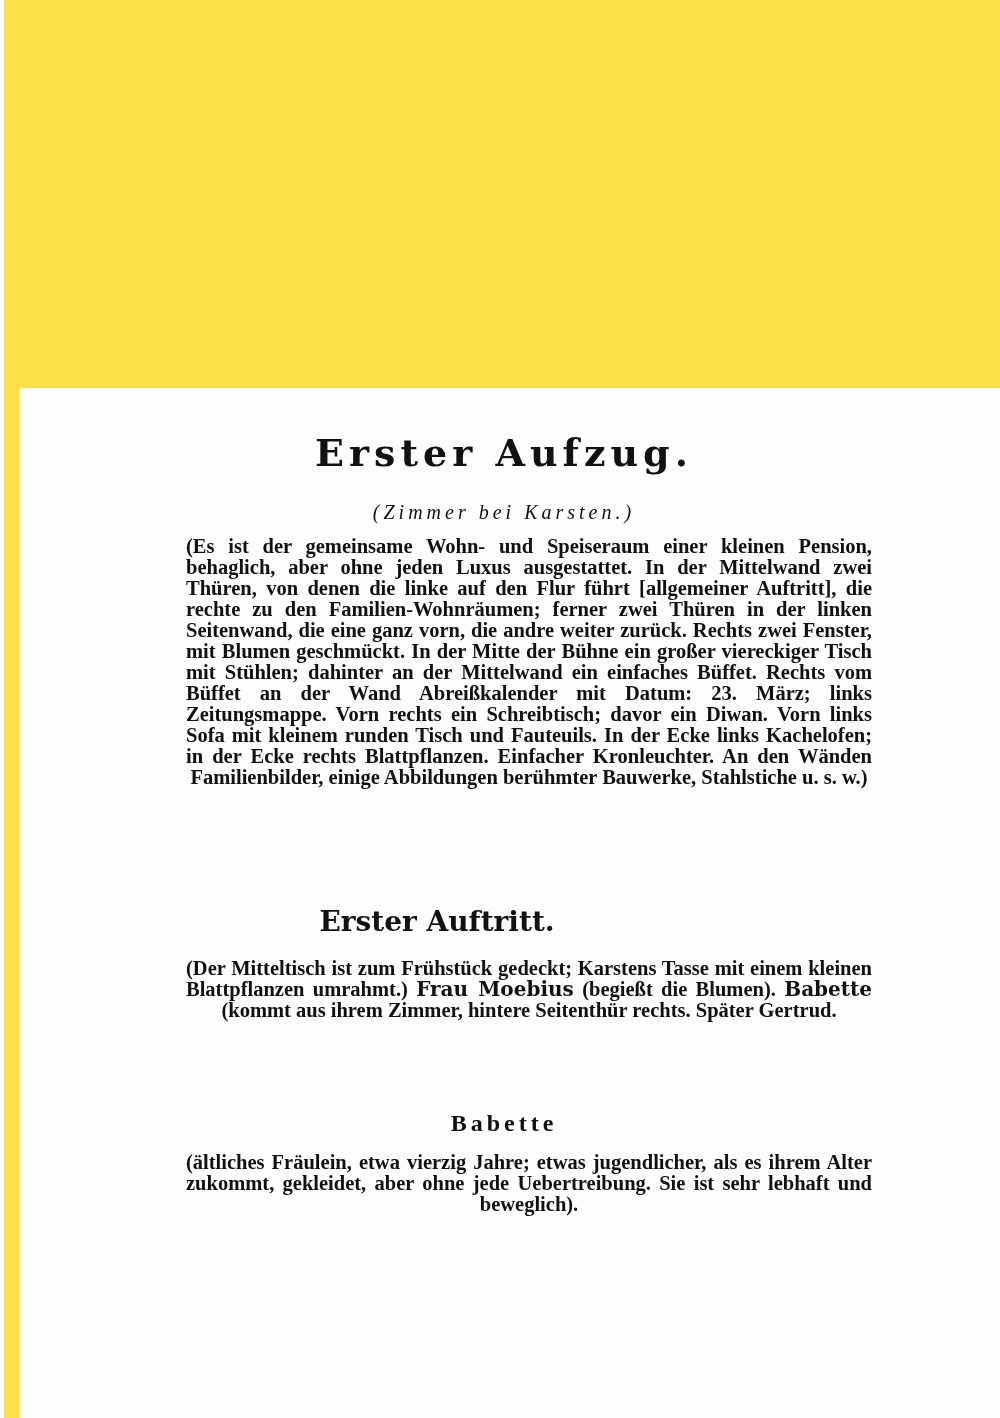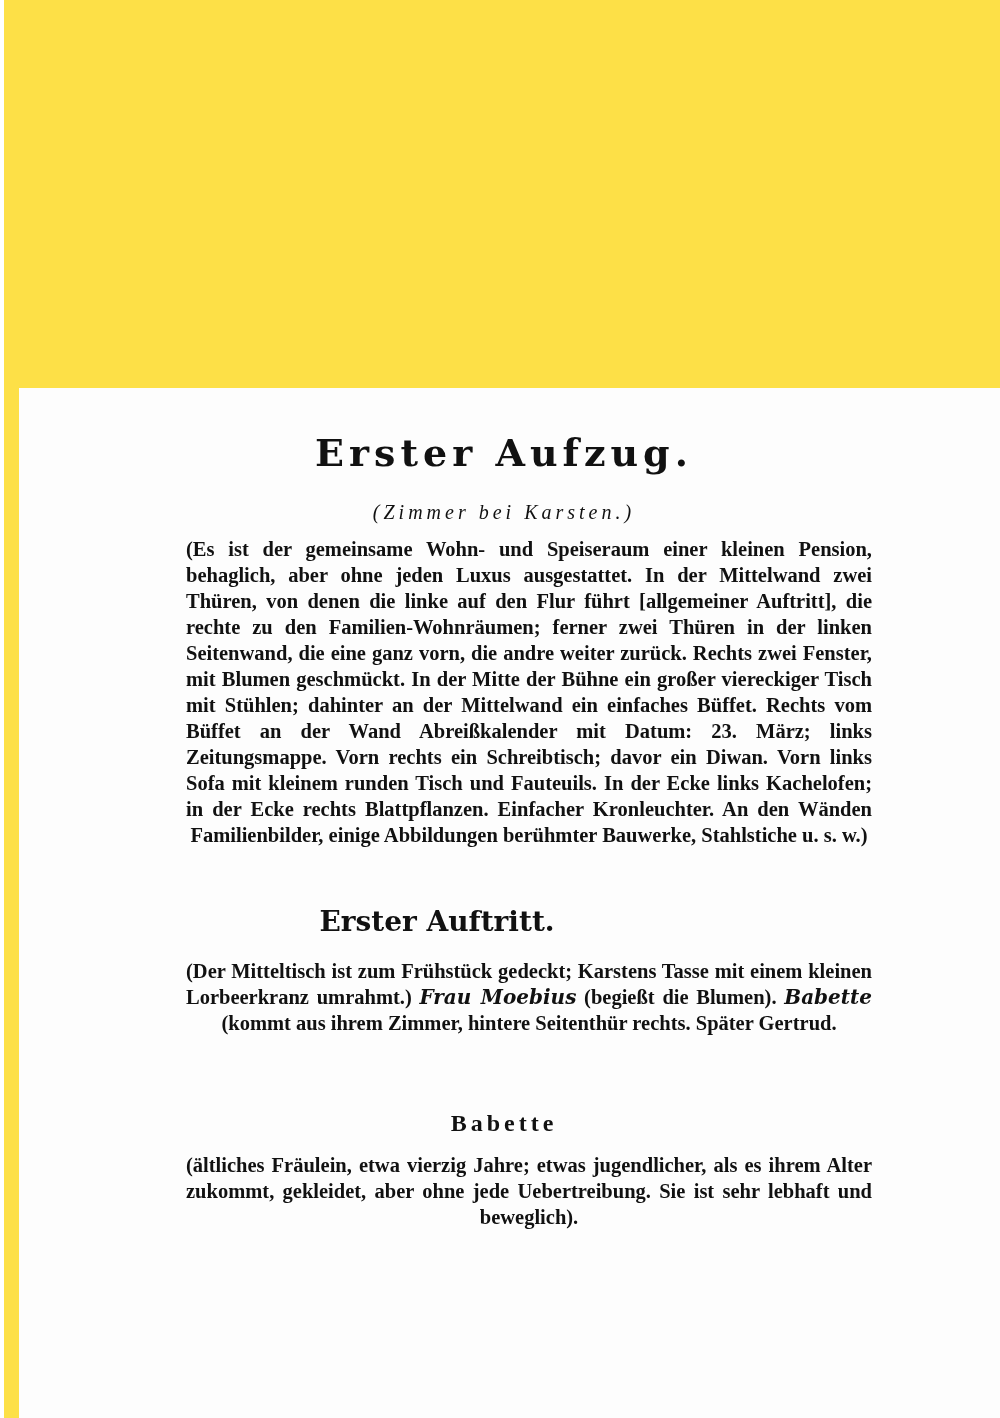--- a/index.html
+++ b/index.html
@@ -51,41 +51,40 @@
       font-family: "Liberation Serif", serif;
       font-size: 20px;
       letter-spacing: 4px;
       line-height: 24px;
       font-style: italic;
     }
     .stage-dir {
       font-family: "Liberation Serif", serif;
       font-weight: bold;
       font-size: 20.5px;
-      line-height: 26px;
+      line-height: 21px;
       text-align: justify;
       text-align-last: center;
     }
     .stage-dir.intro { top: 536px; }
     .scene-title {
       position: absolute;
       left: 0; width: 866px;
       top: 902px;
       text-align: center;
       font-family: "DejaVu Serif", serif;
       font-weight: bold;
       font-size: 28px;
       line-height: 40px;
     }
     .stage-dir.scene { top: 958px; }
     .char-name-inline {
       font-family: "DejaVu Serif", serif;
       font-weight: bold;
       font-size: 20px;
-      font-style: italic;
     }
     .speaker {
       position: absolute;
       left: 0; width: 1000px;
       top: 1108px;
       text-align: center;
       font-family: "Liberation Serif", serif;
       font-weight: bold;
       font-size: 24px;
       letter-spacing: 4px;
@@ -111,19 +110,19 @@
   <div class="page-tint"></div>
 
   <div class="act-title">Erster Aufzug.</div>
 
   <div class="setting">(Zimmer bei Karsten.)</div>
 
   <div class="block stage-dir intro">(Es ist der gemeinsame Wohn- und Speiseraum einer kleinen Pension, behaglich, aber ohne jeden Luxus ausgestattet. In der Mittelwand zwei Thüren, von denen die linke auf den Flur führt [allgemeiner Auftritt], die rechte zu den Familien-Wohnräumen; ferner zwei Thüren in der linken Seitenwand, die eine ganz vorn, die andre weiter zurück. Rechts zwei Fenster, mit Blumen geschmückt. In der Mitte der Bühne ein großer viereckiger Tisch mit Stühlen; dahinter an der Mittelwand ein einfaches Büffet. Rechts vom Büffet an der Wand Abreißkalender mit Datum: 23. März; links Zeitungsmappe. Vorn rechts ein Schreibtisch; davor ein Diwan. Vorn links Sofa mit kleinem runden Tisch und Fauteuils. In der Ecke links Kachelofen; in der Ecke rechts Blattpflanzen. Einfacher Kronleuchter. An den Wänden Familienbilder, einige Abbildungen berühmter Bauwerke, Stahlstiche u. s. w.)</div>
 
   <div class="scene-title">Erster Auftritt.</div>
 
-  <div class="block stage-dir scene"><span>(Der Mitteltisch ist zum Frühstück gedeckt; Karstens Tasse mit einem kleinen Lorbeerkranz umrahmt.) </span><span class="char-name-inline">Frau Moebius</span><span> (begießt die Blumen). </span><span class="char-name-inline">Babette</span><span> (kommt aus ihrem Zimmer, hintere Seitenthür rechts. Später Gertrud.</span></div>
+  <div class="block stage-dir scene"><span>(Der Mitteltisch ist zum Frühstück gedeckt; Karstens Tasse mit einem kleinen Blattpflanzen umrahmt.) </span><span class="char-name-inline">Frau Moebius</span><span> (begießt die Blumen). </span><span class="char-name-inline">Babette</span><span> (kommt aus ihrem Zimmer, hintere Seitenthür rechts. Später Gertrud.</span></div>
 
   <div class="speaker">Babette</div>
 
   <div class="block stage-dir desc">(ältliches Fräulein, etwa vierzig Jahre; etwas jugendlicher, als es ihrem Alter zukommt, gekleidet, aber ohne jede Uebertreibung. Sie ist sehr lebhaft und beweglich).</div>
 
 </div>
 
 </body></html>

